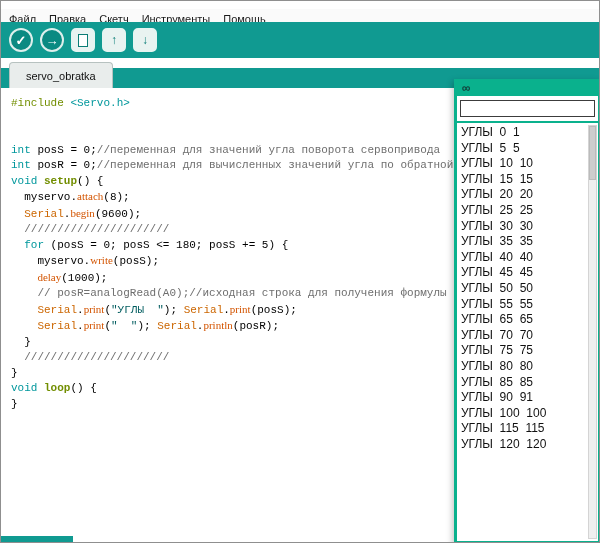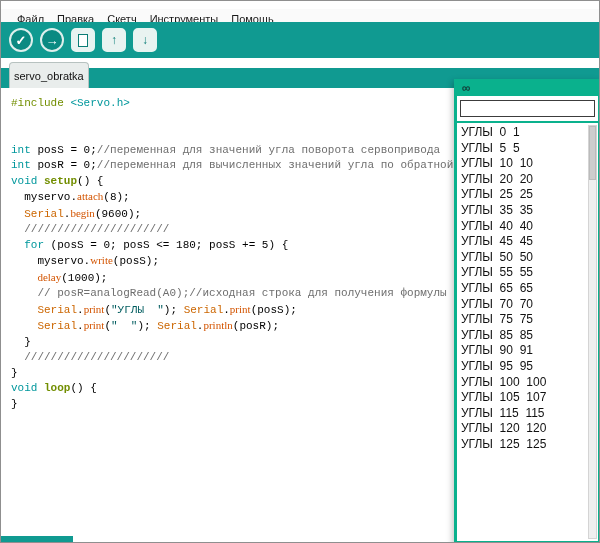--- a/index.html
+++ b/index.html
@@ -8,21 +8,21 @@
 
   #window{
     position:relative; width:600px; height:543px; background:#fff;
     overflow:hidden; border:1px solid #8f8f8f;
   }
 
   
   .menubar{
     position:absolute; top:8px; left:0; right:0; height:20px;
     background:#fafafa; border-bottom:1px solid #d9d9d9;
-    display:flex; align-items:center; padding-left:16px; gap:13px;
+    display:flex; align-items:center; padding-left:8px; gap:13px;
     font-size:11px; color:#1a1a1a;text-align:center;
   }
   .menu-item{ cursor:default; white-space:nowrap; }
 
   
   .toolbar{
     position:absolute; top:21px; left:0; right:0; height:36px;
     background:var(--app_teal);
     display:flex; align-items:center; padding-left:8px; gap:7px;
   }
@@ -46,21 +46,21 @@
   }
 
   
   .tabbar{
     position:absolute; top:57px; left:0; right:0; height:30px; background:#ffffff;
   }
   .tabbar-strip{
     position:absolute; bottom:0; left:0; right:0; height:20px; background:var(--app_teal);
   }
   .tab{
-    position:absolute; left:8px; bottom:0; height:26px; padding:0 4px;
+    position:absolute; left:8px; bottom:0; height:26px; padding:0 16px;
     background:#e9edec; border:1px solid #b7c2c0; border-bottom:none;
     border-radius:4px 4px 0 0;
     display:flex; align-items:center; font-size:11px; color:#111; cursor:pointer;
   }
 
   
   .editor{
     position:absolute; top:87px; left:0; right:0; bottom:0; background:#fff;
     padding:8px 0 0 10px; overflow:hidden;border-radius:24px;
   }
@@ -186,37 +186,37 @@
   <div class="serial-monitor">
     <div class="sm-titlebar">
       <span class="sm-title">∞</span>
     </div>
     <input class="sm-input" type="text" value="" style="">
     <div class="sm-divider"></div>
     <div class="sm-output">
         <div class="serial-row">УГЛЫ  0  1</div>
         <div class="serial-row">УГЛЫ  5  5</div>
         <div class="serial-row">УГЛЫ  10  10</div>
+        <div class="serial-row">УГЛЫ  15  15</div>
         <div class="serial-row">УГЛЫ  20  20</div>
         <div class="serial-row">УГЛЫ  25  25</div>
+        <div class="serial-row">УГЛЫ  30  30</div>
         <div class="serial-row">УГЛЫ  35  35</div>
         <div class="serial-row">УГЛЫ  40  40</div>
         <div class="serial-row">УГЛЫ  45  45</div>
         <div class="serial-row">УГЛЫ  50  50</div>
         <div class="serial-row">УГЛЫ  55  55</div>
         <div class="serial-row">УГЛЫ  65  65</div>
         <div class="serial-row">УГЛЫ  70  70</div>
         <div class="serial-row">УГЛЫ  75  75</div>
+        <div class="serial-row">УГЛЫ  80  80</div>
         <div class="serial-row">УГЛЫ  85  85</div>
         <div class="serial-row">УГЛЫ  90  91</div>
-        <div class="serial-row">УГЛЫ  95  95</div>
         <div class="serial-row">УГЛЫ  100  100</div>
-        <div class="serial-row">УГЛЫ  105  107</div>
         <div class="serial-row">УГЛЫ  115  115</div>
         <div class="serial-row">УГЛЫ  120  120</div>
-        <div class="serial-row">УГЛЫ  125  125</div>
       </div>
     <div class="sm-scrollbar">
       <div class="sm-thumb"></div>
     </div>
   </div>
 
 </div>
 
 </body></html>

